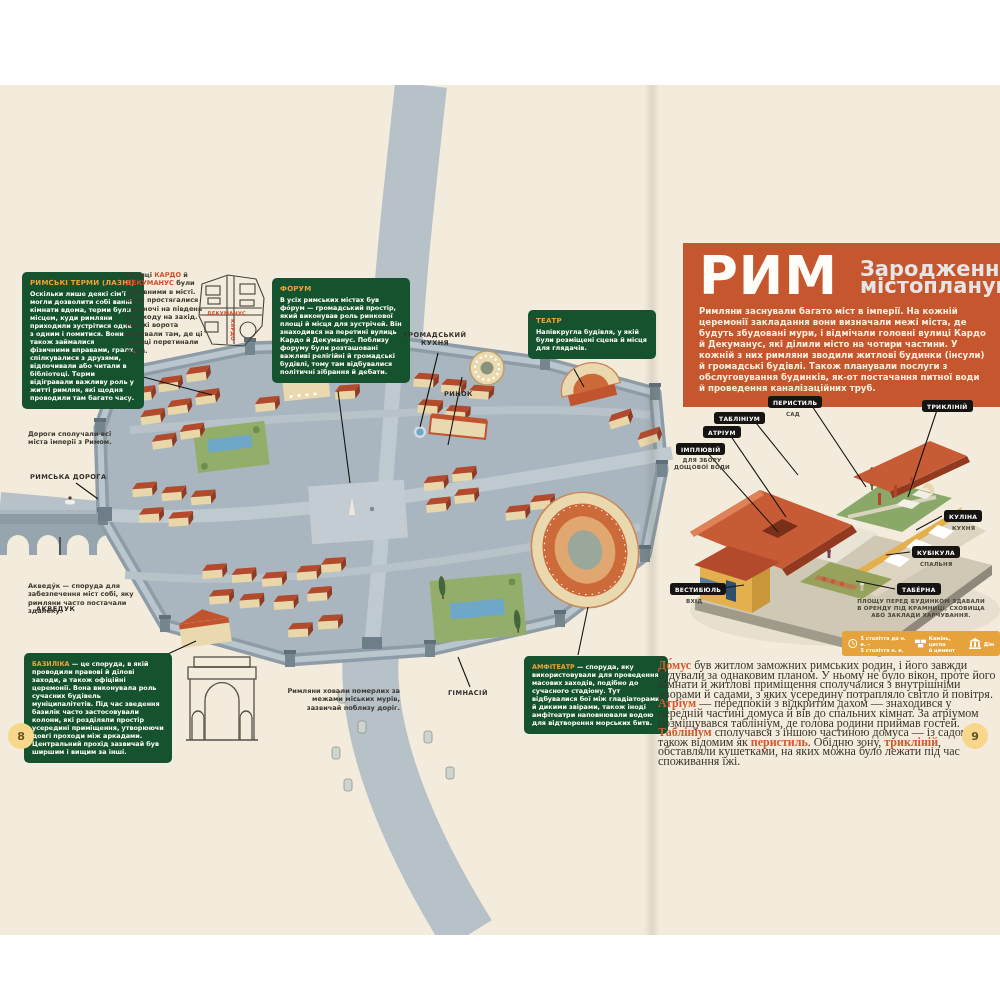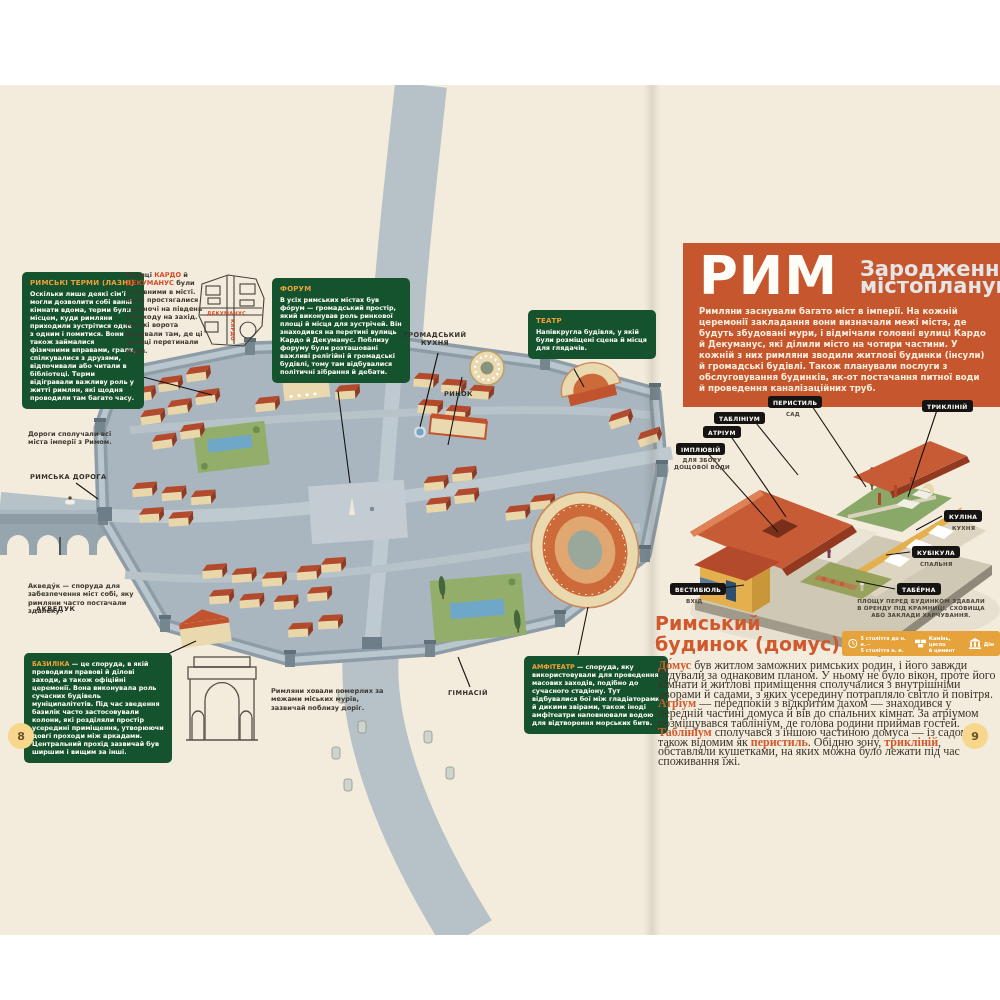--- a/index.html
+++ b/index.html
@@ -372,21 +372,21 @@
   <div class="note" style="left:28px;top:345px;width:96px;">Дороги сполучали всі міста імперії з Римом.</div>
   <div class="maplabel" style="left:30px;top:388px;">РИМСЬКА ДОРОГА</div>
 
   <div class="maplabel" style="left:36px;top:472px;margin-top:48px;">АКВЕДУК</div>
   <div class="note" style="left:28px;top:497px;width:110px;">Акведу́к — споруда для забезпечення міст собі, яку римляни часто постачали здалеку.</div>
 
   <div class="callout" style="left:24px;top:568px;width:132px;">
     <div class="bd"><span class="c-gold">БАЗИЛІКА</span><span> — це споруда, в якій проводили правові й ділові заходи, а також офіційні церемонії. Вона виконувала роль сучасних будівель муніципалітетів. Під час зведення базилік часто застосовували колони, які розділяли простір усередині приміщення, утворюючи довгі проходи між аркадами. Центральний прохід зазвичай був ширшим і вищим за інші.</span></div>
   </div>
 
-  <div class="note" style="left:271px;top:602px;width:122px;">Римляни ховали померлих за межами міських мурів, зазвичай поблизу доріг.</div>
+  <div class="note" style="left:278px;top:602px;width:122px;text-align:right;">Римляни ховали померлих за межами міських мурів, зазвичай поблизу доріг.</div>
 
   <div class="callout" style="left:524px;top:571px;width:128px;">
     <div class="bd"><span class="c-gold">АМФІТЕАТР</span><span> — споруда, яку використовували для проведення масових заходів, подібно до сучасного стадіону. Тут відбувалися бої між гладіаторами й дикими звірами, також іноді амфітеатри наповнювали водою для відтворення морських битв.</span></div>
   </div>
 
   <div class="maplabel" style="left:448px;top:604px;">ГІМНАСІЙ</div>
 
   <div class="pagenum" style="left:8px;top:638px;">8</div>
 
   <div class="hero">
@@ -410,22 +410,20 @@
   <div class="tagsub" style="left:952px;top:440px;">КУХНЯ</div>
   <div class="tag" style="left:912px;top:461px;">КУБІКУЛА</div>
   <div class="tagsub" style="left:920px;top:476px;">СПАЛЬНЯ</div>
   <div class="tag" style="left:670px;top:498px;">ВЕСТИБЮЛЬ</div>
   <div class="tagsub" style="left:686px;top:513px;">ВХІД</div>
   <div class="tag" style="left:897px;top:498px;">ТАБЕ́РНА</div>
   <div class="tagsub center" style="left:845px;top:513px;width:152px;">ПЛОЩУ ПЕРЕД БУДИНКОМ ЗДАВАЛИ
 В ОРЕНДУ ПІД КРАМНИЦІ, СХОВИЩА
 АБО ЗАКЛАДИ ХАРЧУВАННЯ.</div>
 
-  <div class="domus-title" style="white-space:pre-line;">Римський
-будинок (домус)</div>
 
   <div class="legend">
     <div class="li">
       <svg width="11" height="11" viewBox="0 0 11 11">
         <circle cx="5.5" cy="5.5" r="4.6" fill="none" stroke="#fff" stroke-width="1.2"></circle>
         <path d="M5.5,5.5 V2.8 M5.5,5.5 L7.6,6.6" stroke="#fff" stroke-width="1.1" fill="none"></path>
       </svg>
       <span>5 століття до н. е. –
 5 століття н. е.</span>
     </div>

